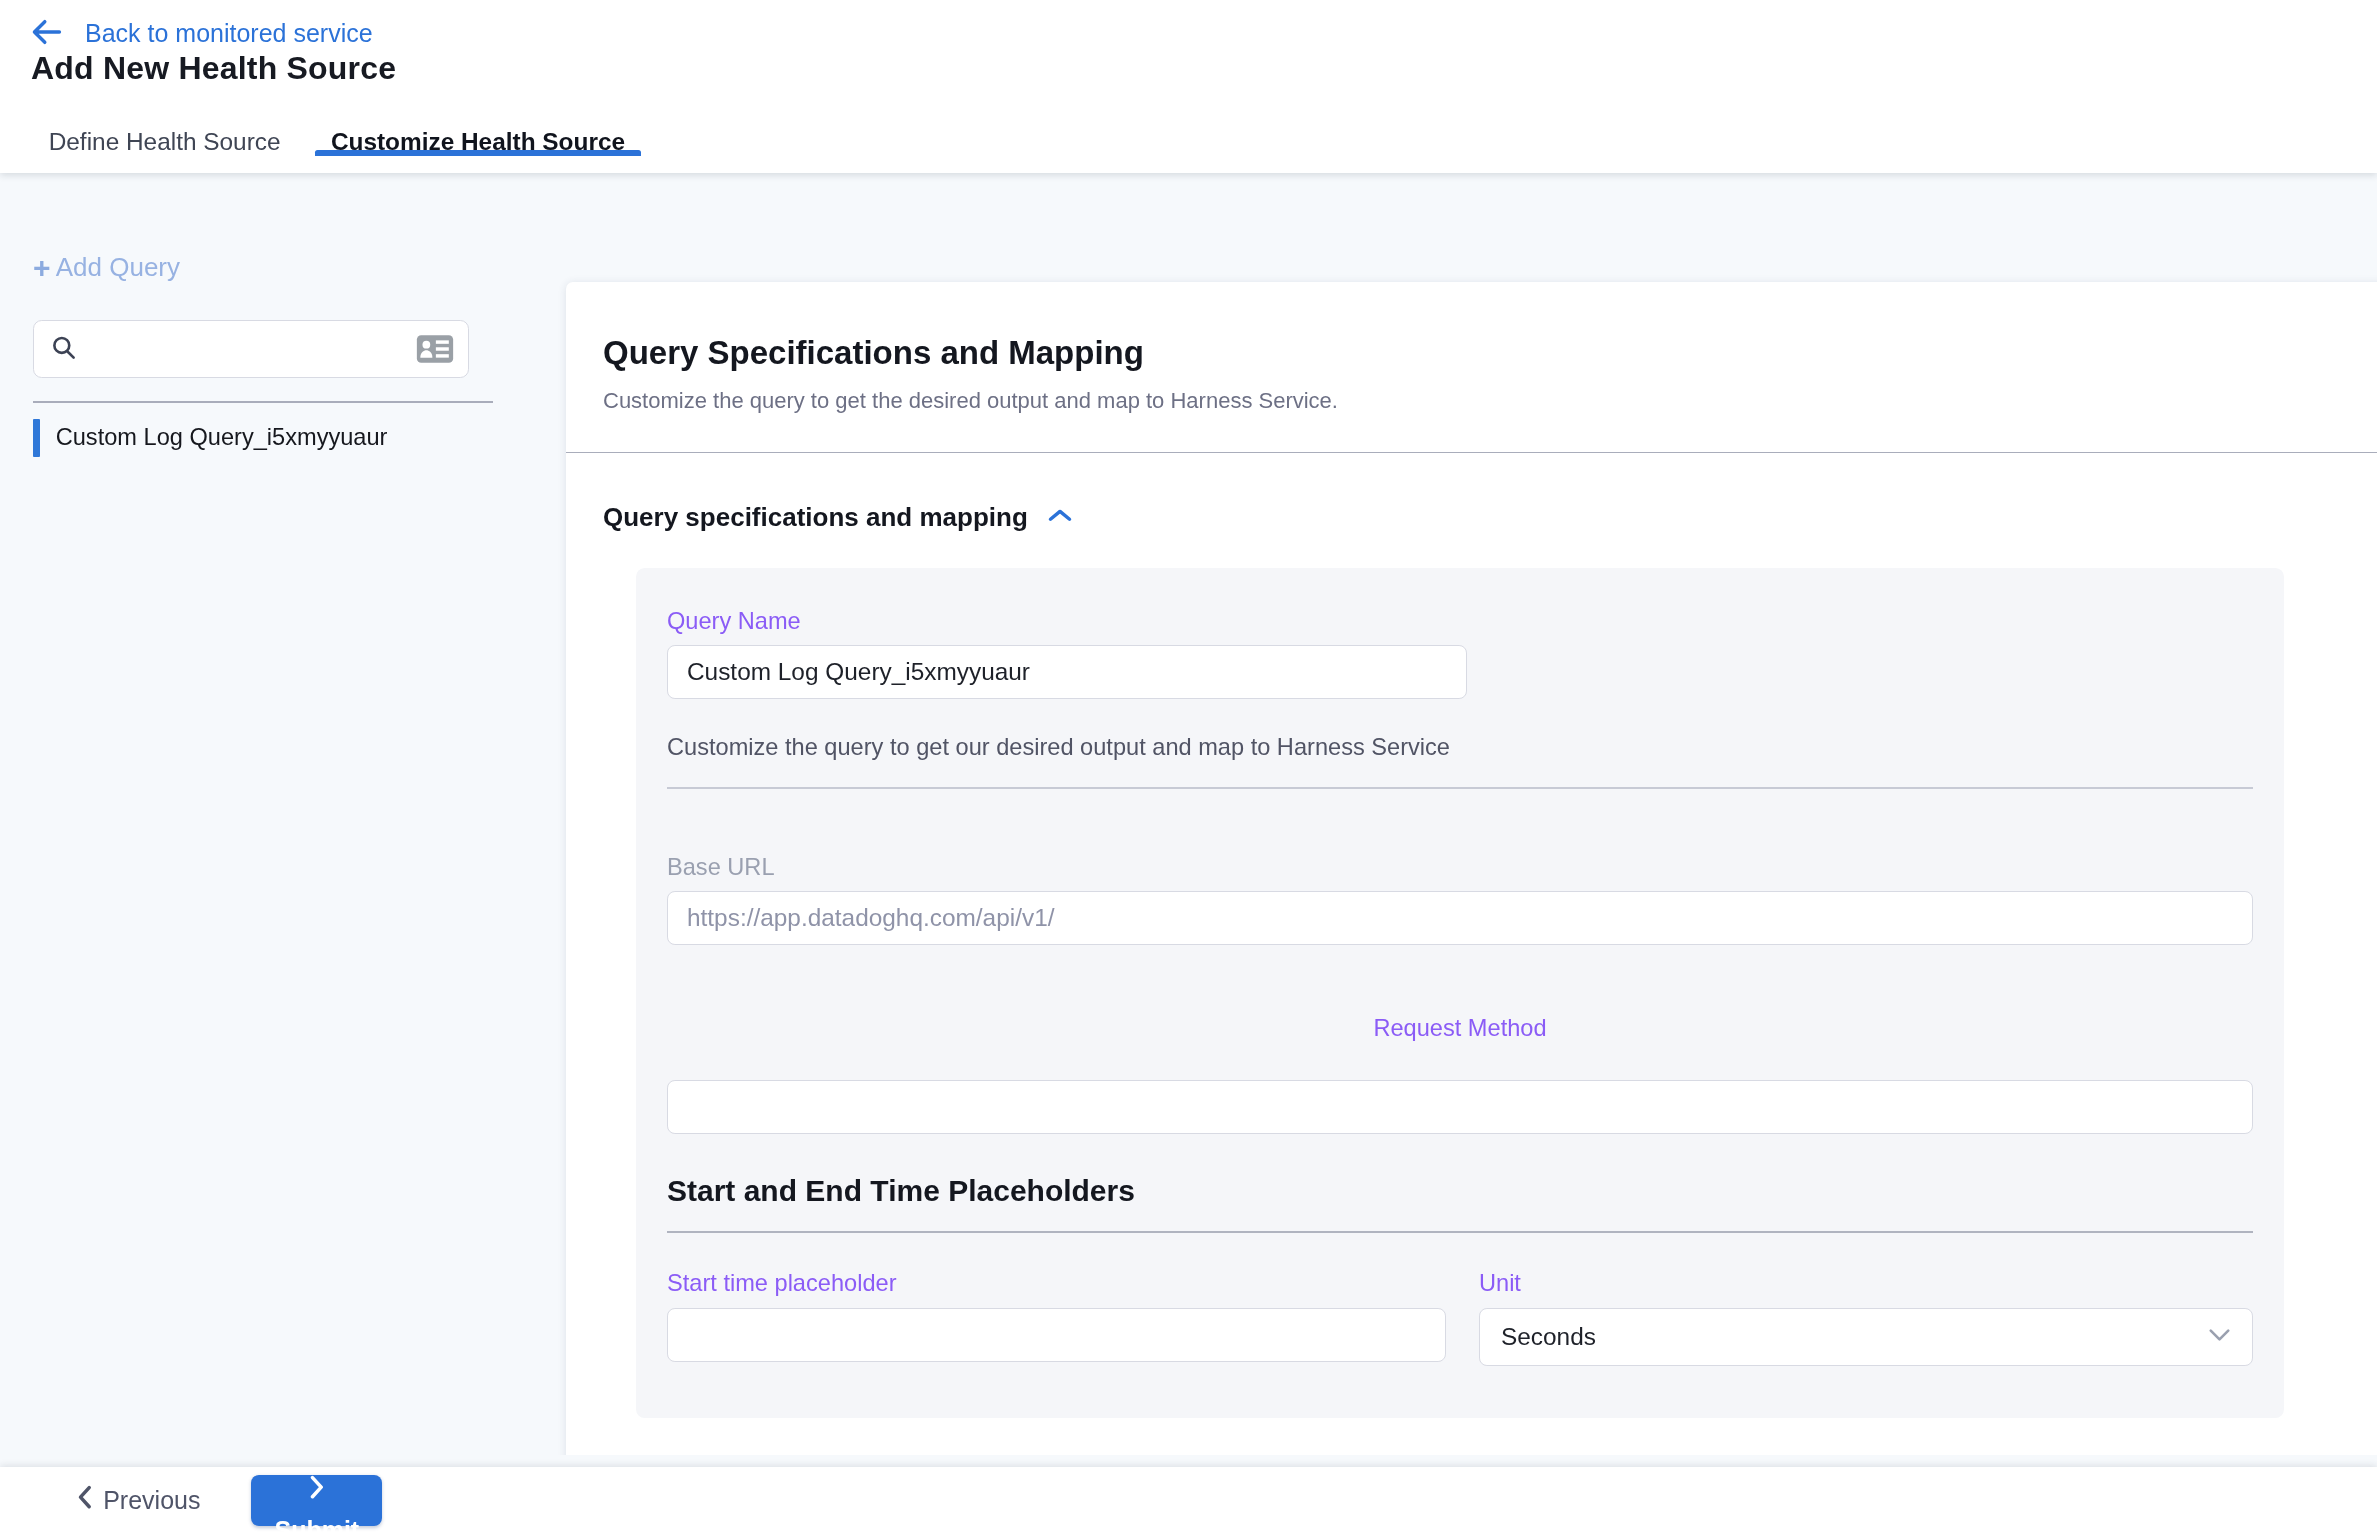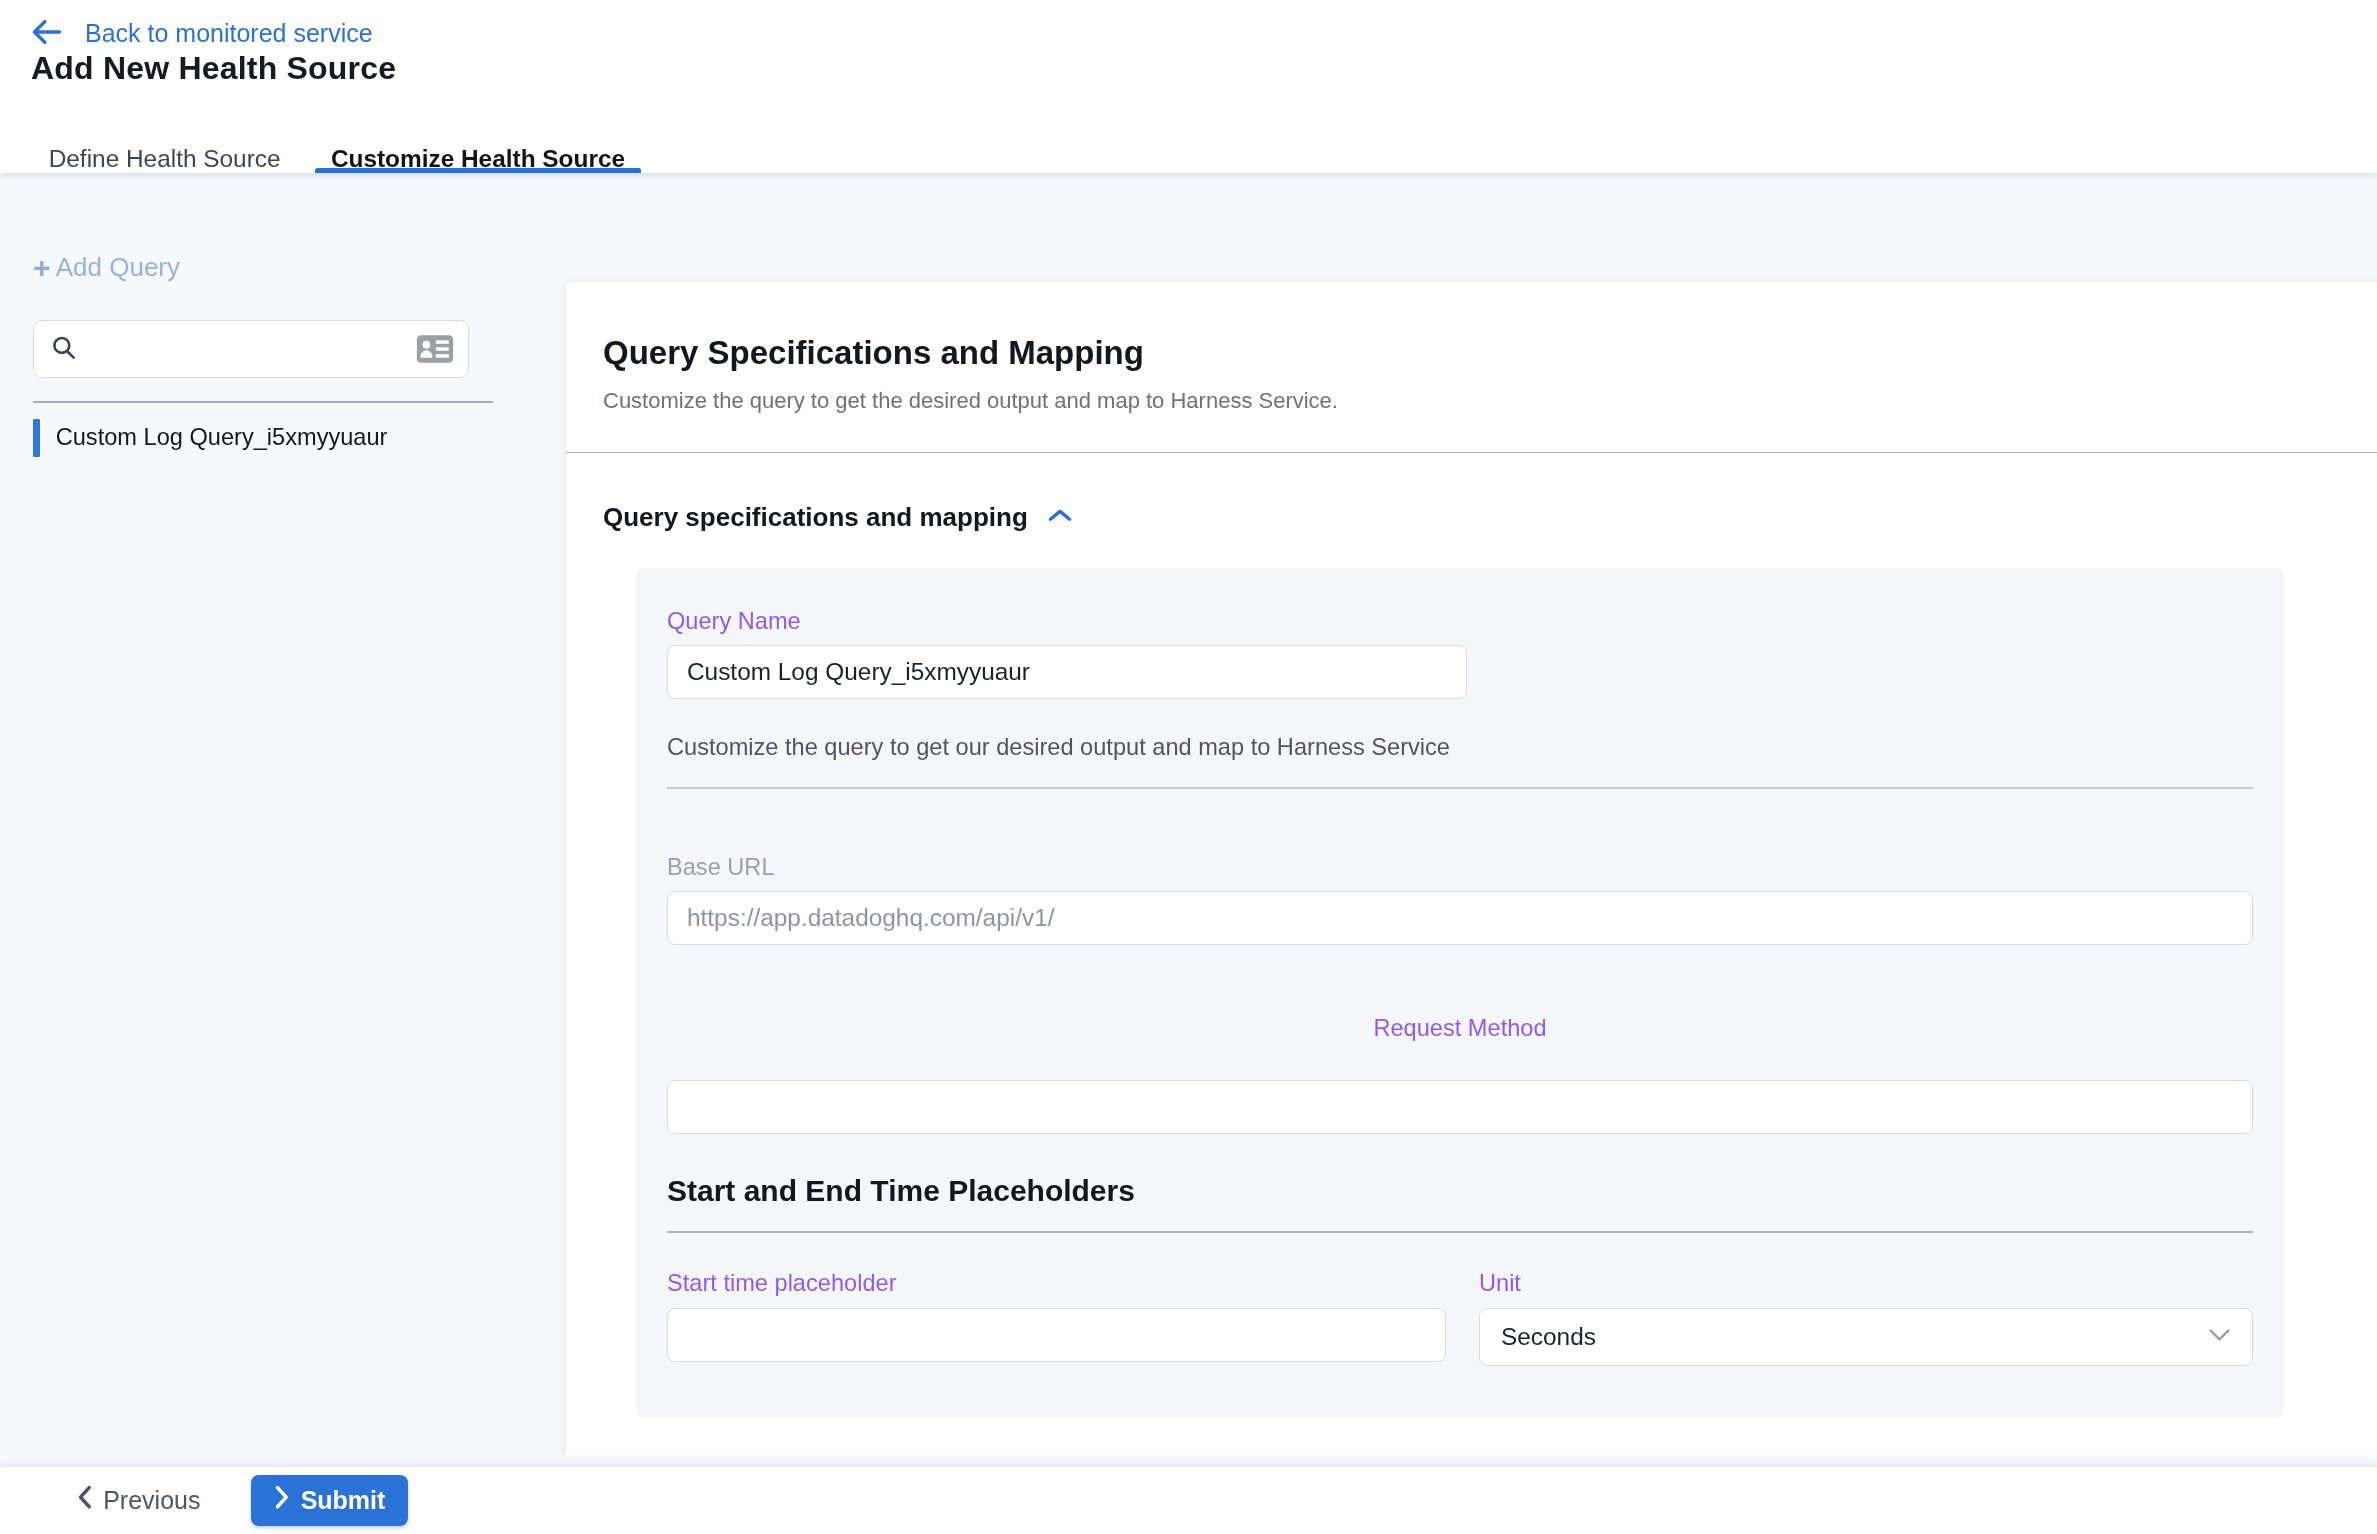--- a/index.html
+++ b/index.html
@@ -24,21 +24,21 @@
   .back-link {
     display:inline-flex; align-items:flex-start; gap:23px;
     color:#2b72d8; font-size:25px; cursor:pointer; text-decoration:none;
   }
   .back-link svg { display:block; }
   .page-title {
     margin-top:2px;
     font-size:32px; font-weight:700; color:#171a22; letter-spacing:0.2px;
   }
   .tabbar {
-    display:flex; align-items:flex-end;
+    display:flex; align-items:center;
     margin-top:23px; padding-left:33px; height:63px;
   }
   .tab {
     position:relative; display:flex; align-items:center;
     padding:0 15.7px; margin-right:19px;
     font-size:24.4px; color:#3f4554; cursor:pointer; white-space:nowrap;
   }
   .tab.active { color:#10141d; font-weight:700; }
   .tab.active::after {
     content:""; position:absolute; left:0; right:0; bottom:0;
@@ -154,20 +154,21 @@
     font-size:25px; color:#4f5468; cursor:pointer; background:none; border:none;
     font-family:"Liberation Sans", sans-serif;
   }
   .submit-btn {
     display:inline-flex; align-items:center; gap:10.5px;
     margin-left:51px; height:51px; padding:0 23px;
     background:#2b72d8; border:none; border-radius:7.9px; cursor:pointer;
     color:#ffffff; font-size:25px; font-weight:700;
     font-family:"Liberation Sans", sans-serif;
     box-shadow:0 1.7px 3.5px rgba(20,50,110,0.25);
+    flex-direction:column;
   }
 </style>
 </head>
 <body>
 
 <div id="app">
 
   <div class="topbar">
     <div class="topbar-inner">
       <a class="back-link">

